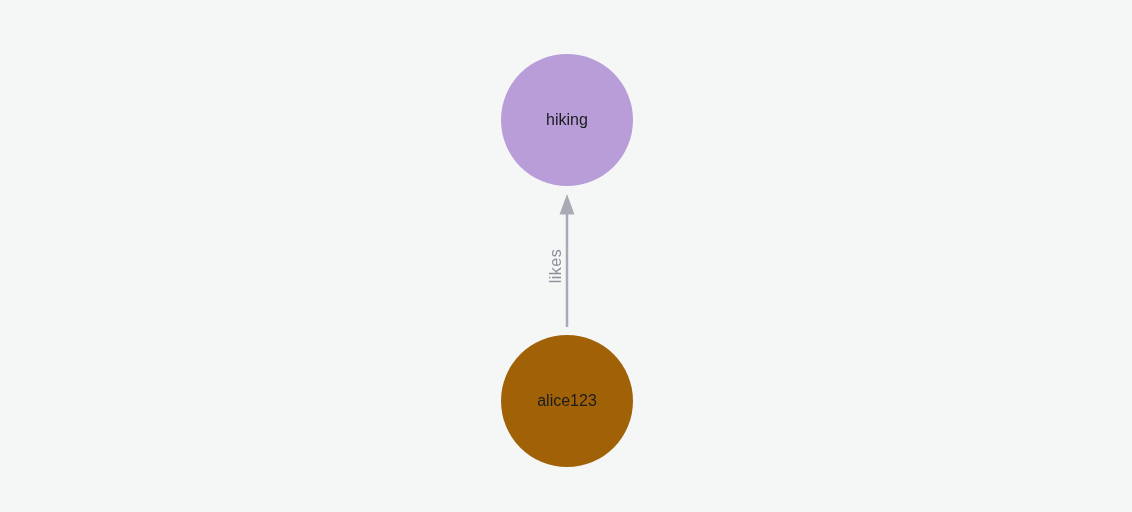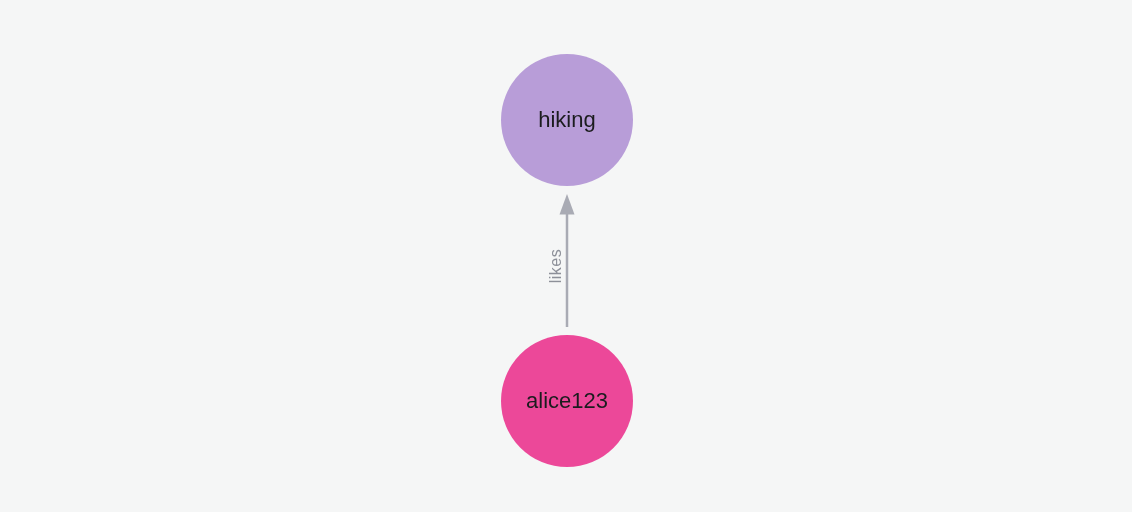--- a/index.html
+++ b/index.html
@@ -40,21 +40,21 @@
     user-select: none;
   }
   .node {
     position: absolute;
     width: 132px;
     height: 132px;
     border-radius: 50%;
     display: flex;
     align-items: center;
     justify-content: center;
-    font-size: 22px;
+    font-size: 16px;
     cursor: default;
     user-select: none;
   }
   .node-hiking {
     left: 501px;
     top: 54px;
   }
   .node-alice123 {
     left: 501px;
     top: 335px;
@@ -74,17 +74,17 @@
       <polygon points="567,194 559.5,214.5 574.5,214.5" style="fill: rgb(169, 171, 180);"></polygon>
     </g>
   </svg>
 
   <div class="edge-label" style="color: rgb(141, 144, 153);">likes</div>
 
   <div class="node node-hiking" style="background: rgb(184, 157, 216); color: rgb(27, 28, 30);">
     <span class="node-label">hiking</span>
   </div>
 
-  <div class="node node-alice123" style="background: #ec4899; color: rgb(27, 28, 30);">
+  <div class="node node-alice123" style="background: #a16207; color: rgb(27, 28, 30);">
     <span class="node-label">alice123</span>
   </div>
 
 </div>
 
 </body></html>

